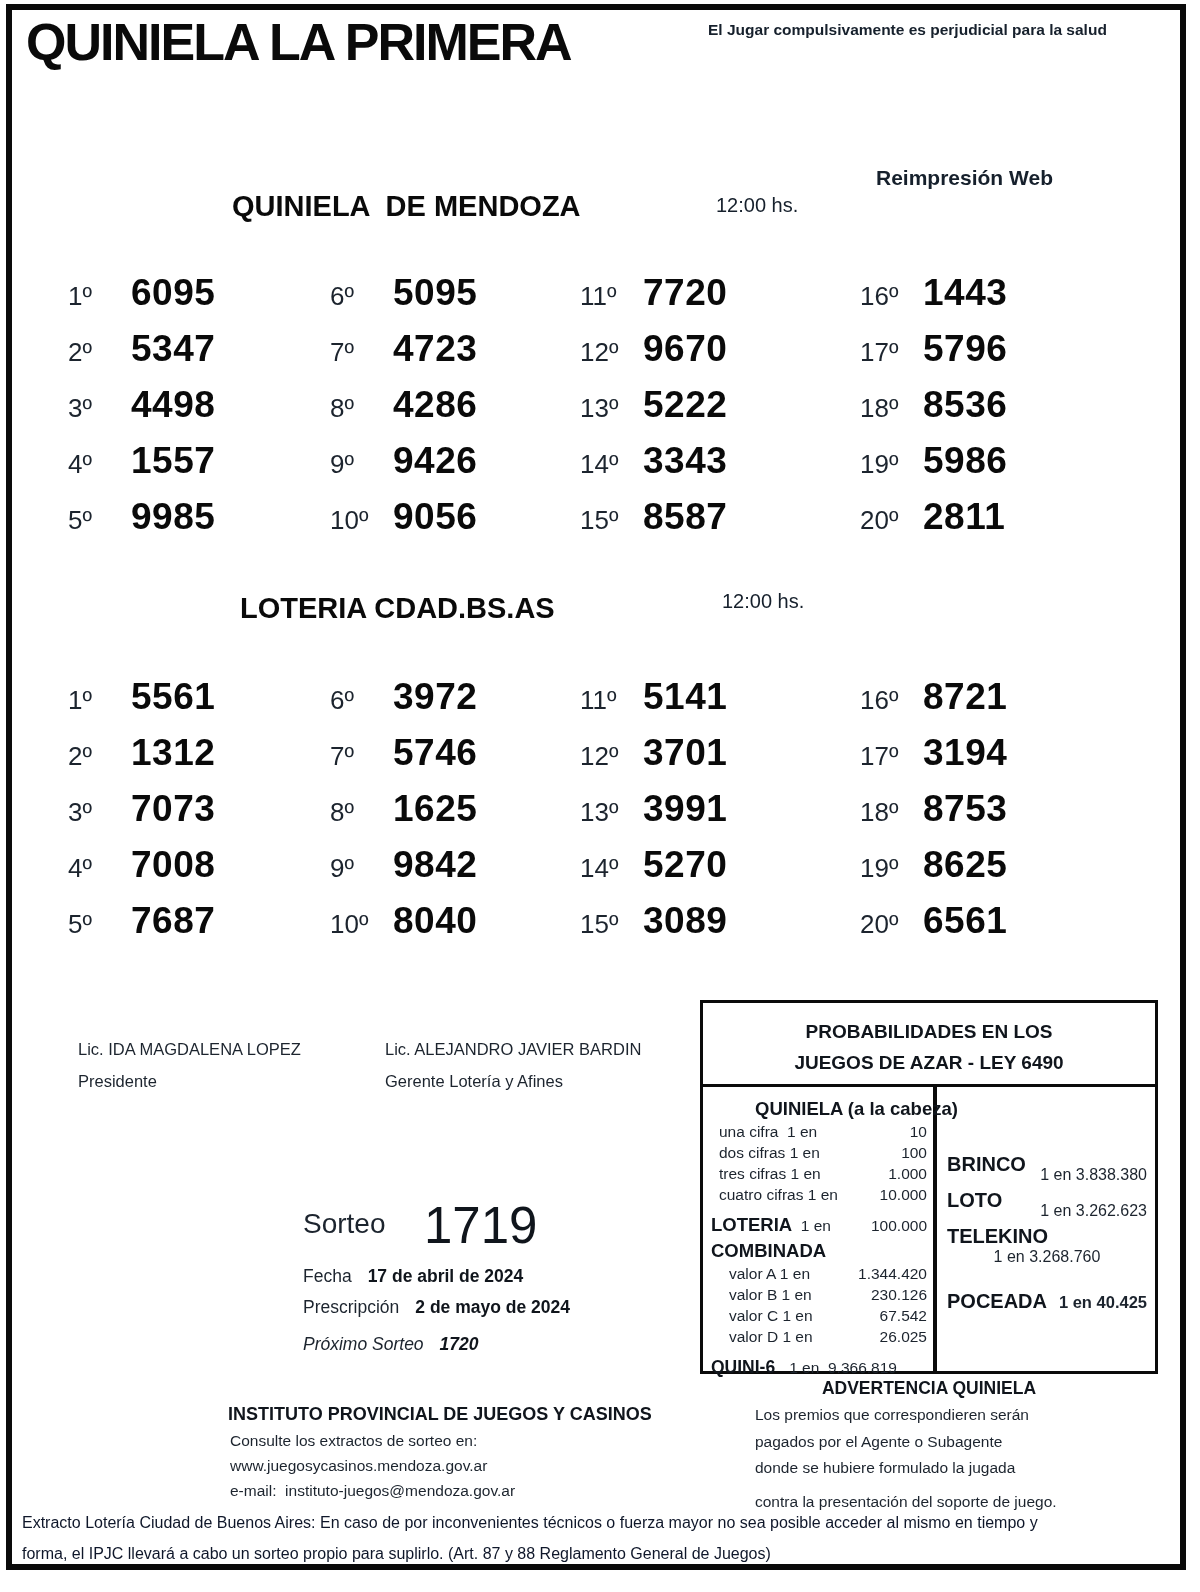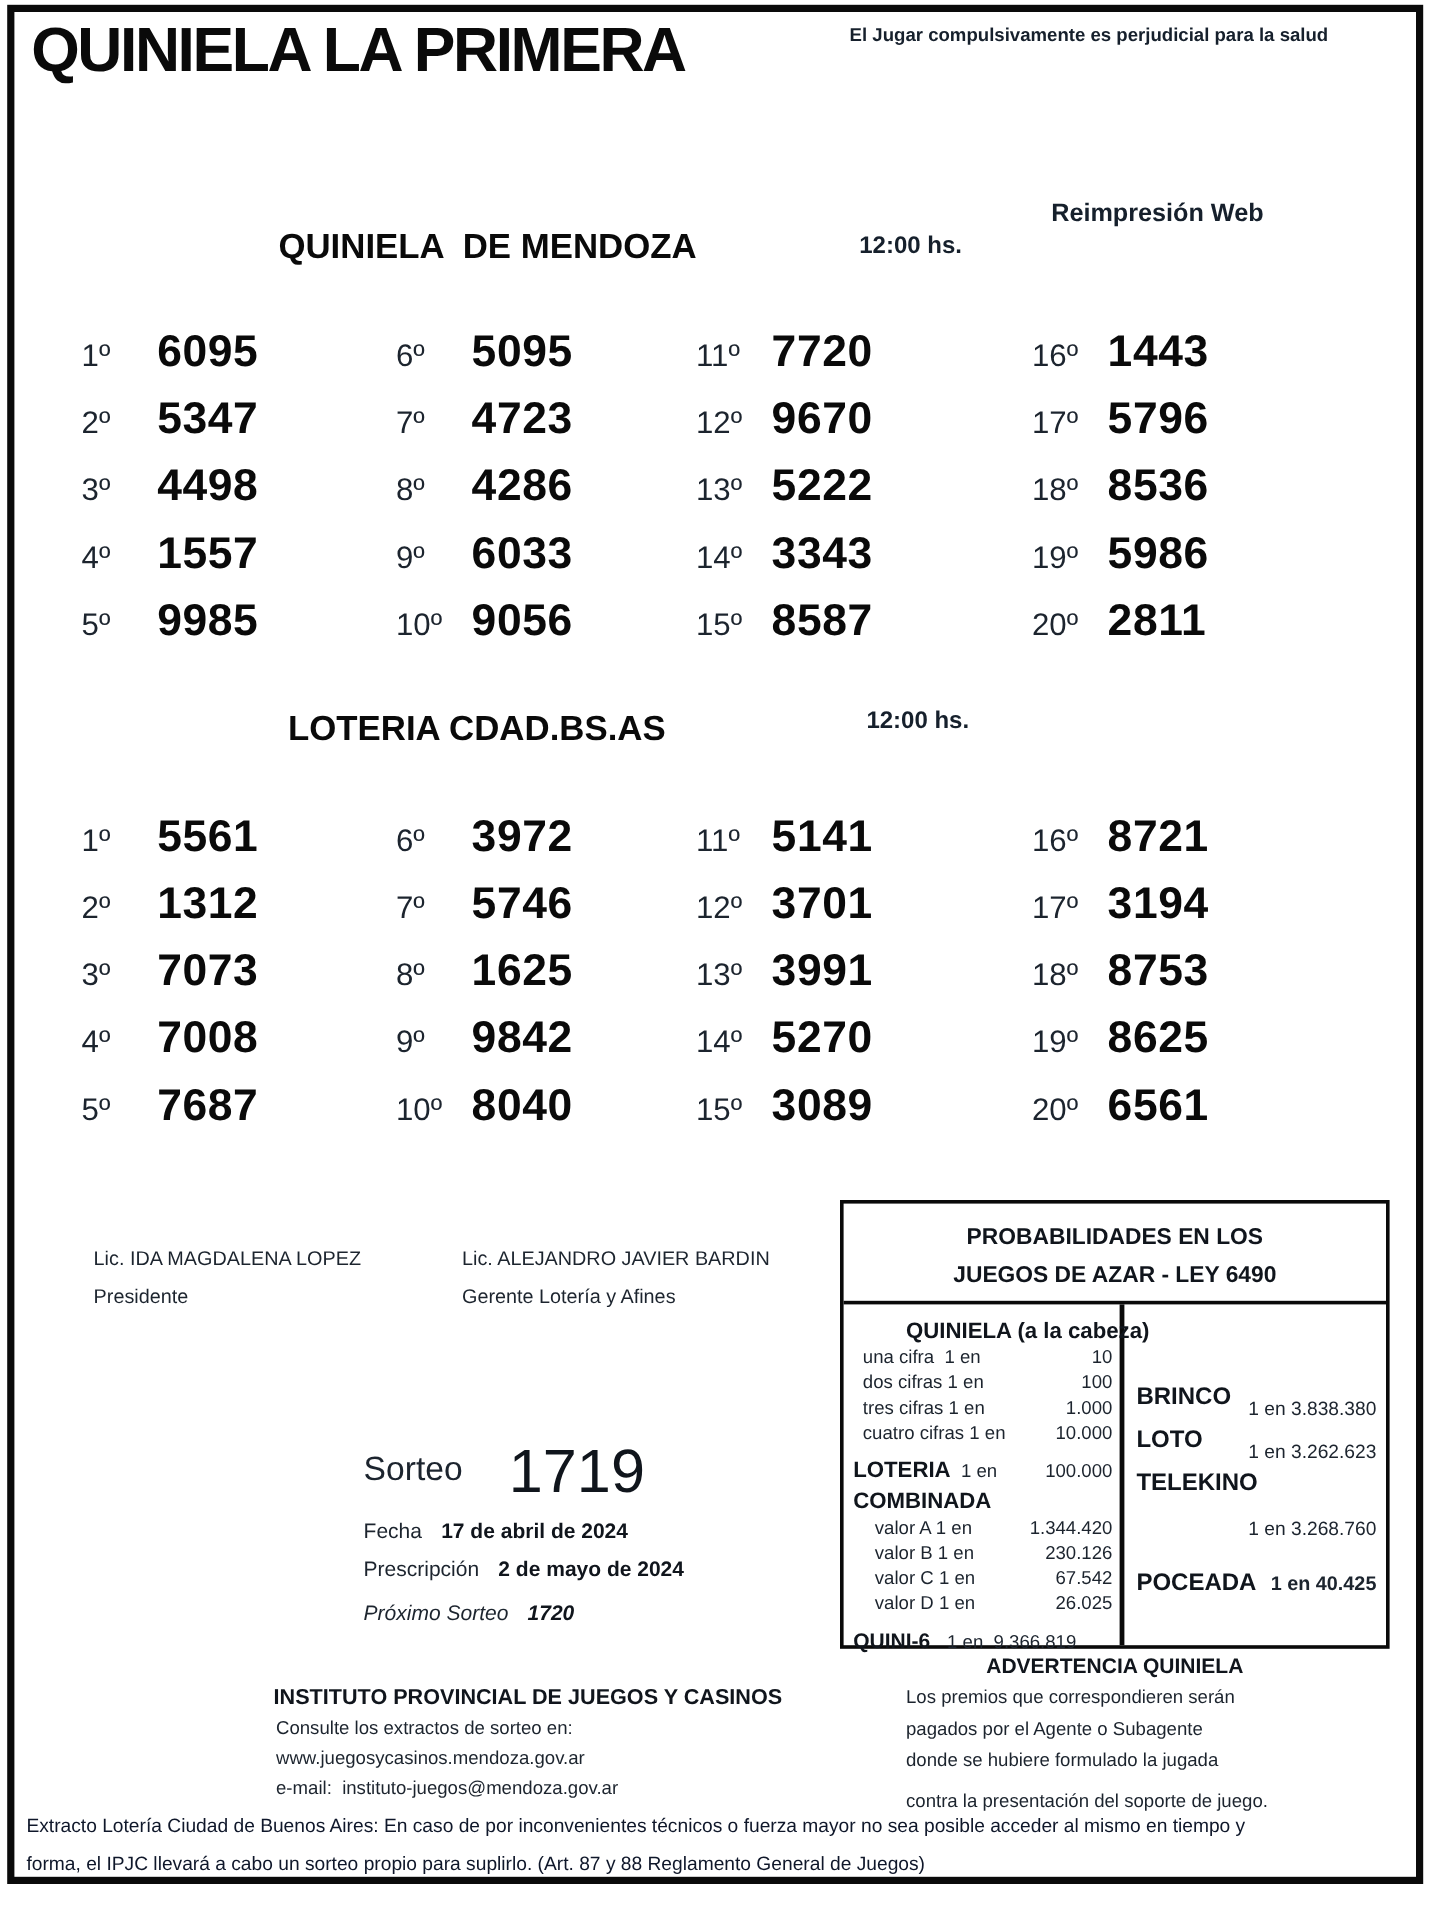--- a/index.html
+++ b/index.html
@@ -12,21 +12,21 @@
     position:absolute; left:6px; top:4px; width:1180px; height:1566px;
     border:6px solid #0a0a0a; box-sizing:border-box; pointer-events:none;
   }
   .abs { position:absolute; white-space:pre; }
 
   .main-title { left:26px; top:12px; font-size:52px; font-weight:800; letter-spacing:-2px; color:#0a0a0a; }
   .health-warning { left:708px; top:20px; width:465px; font-size:15.5px; font-weight:700; white-space:normal; line-height:19px; color:#16202c; }
   .reprint { left:876px; top:166px; font-size:21px; font-weight:700; color:#16202c; }
 
   .draw-title { font-size:29px; font-weight:700; color:#0a0a0a; letter-spacing:0px; }
-  .draw-time  { font-size:20px; font-weight:700; color:#16202c; }
+  .draw-time  { font-size:20px; font-weight:400; color:#16202c; }
 
   .grid {
     position:absolute; left:68px; width:1056px; height:280px;
     display:grid; grid-auto-flow:column;
     grid-template-rows:repeat(5, 56px);
     grid-template-columns:262px 250px 280px 228px;
   }
   .cell { display:flex; align-items:baseline; }
   .pos { display:inline-block; width:52px; text-align:left; font-size:26px; font-weight:400; color:#1c242e; margin-right:11px; flex:none; }
   .num { font-size:37px; font-weight:700; color:#0a0a0a; letter-spacing:0.5px; }
@@ -115,21 +115,21 @@
       <div class="cell">
       <span class="pos">7º</span>
       <span class="num">4723</span>
     </div>
       <div class="cell">
       <span class="pos">8º</span>
       <span class="num">4286</span>
     </div>
       <div class="cell">
       <span class="pos">9º</span>
-      <span class="num">6033</span>
+      <span class="num">9426</span>
     </div>
       <div class="cell">
       <span class="pos">10º</span>
       <span class="num">9056</span>
     </div>
       <div class="cell">
       <span class="pos">11º</span>
       <span class="num">7720</span>
     </div>
       <div class="cell">
@@ -335,21 +335,21 @@
       <div class="prob-right">
         <div class="game" style="margin-top:66px;">
           <span class="gname">BRINCO</span>
           <span class="godds">1 en 3.838.380</span>
         </div>
         <div class="game">
           <span class="gname">LOTO</span>
           <span class="godds">1 en 3.262.623</span>
         </div>
         <div class="gname">TELEKINO</div>
-        <div class="godds-line" style="margin-top:18px;">1 en 3.268.760</div>
+        <div class="godds-line" style="margin-top:0;text-align:center;">1 en 3.268.760</div>
         <div class="game" style="margin-top:24px;">
           <span class="gname">POCEADA</span>
           <span style="font-size:16.5px; font-weight:700; color:#1c242e;">1 en 40.425</span>
         </div>
       </div>
     </div>
   </div>
 
   <div class="abs adv-title">ADVERTENCIA QUINIELA</div>
   <div class="adv-lines">

